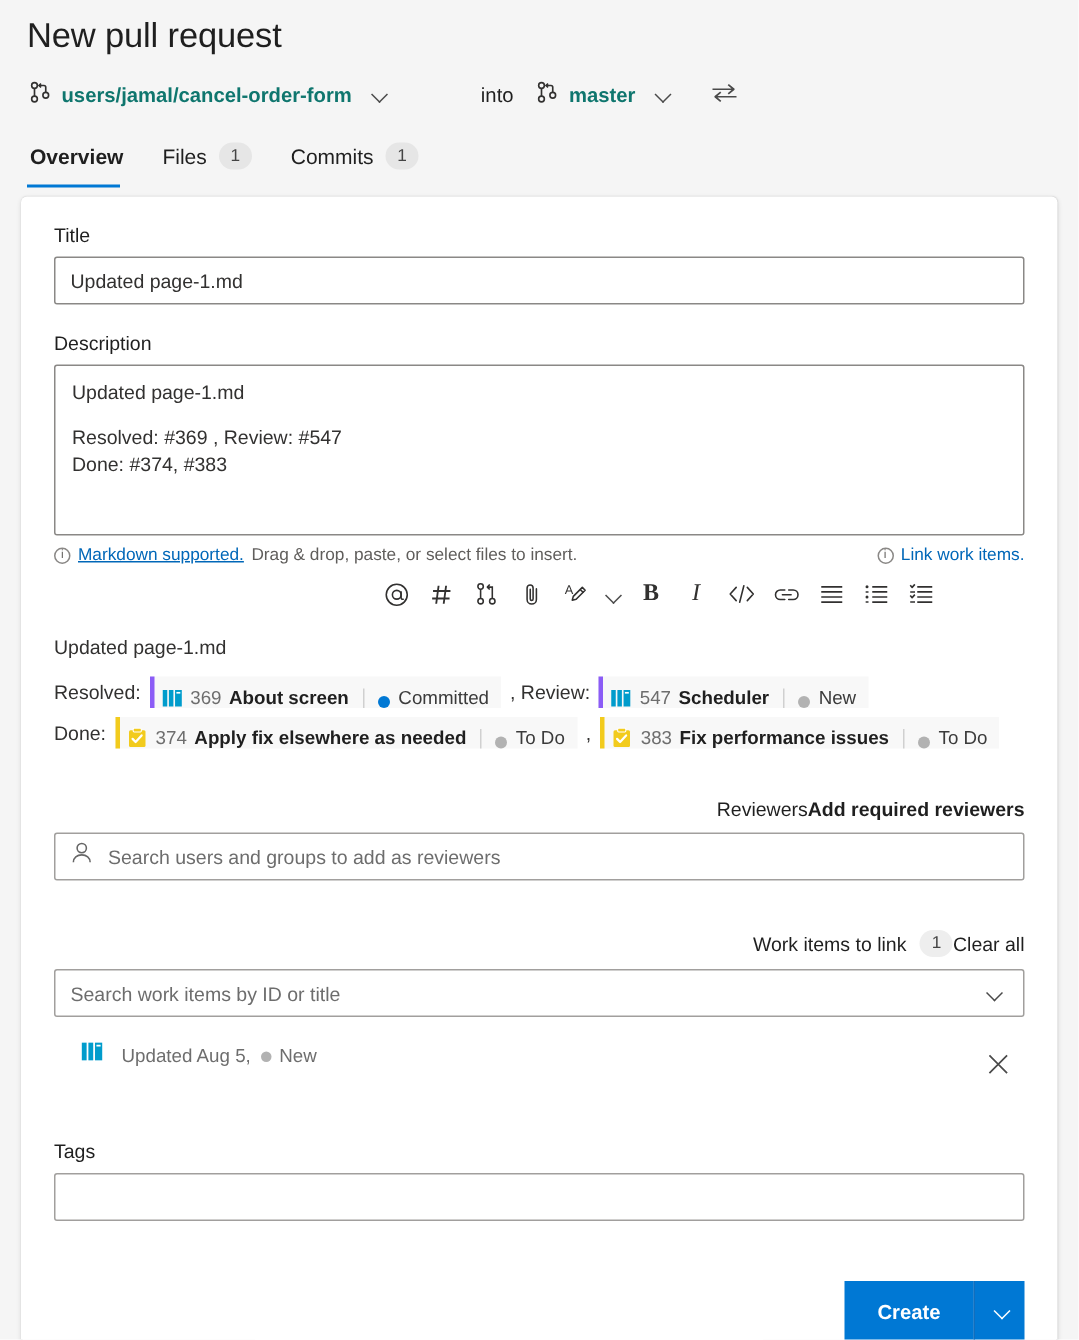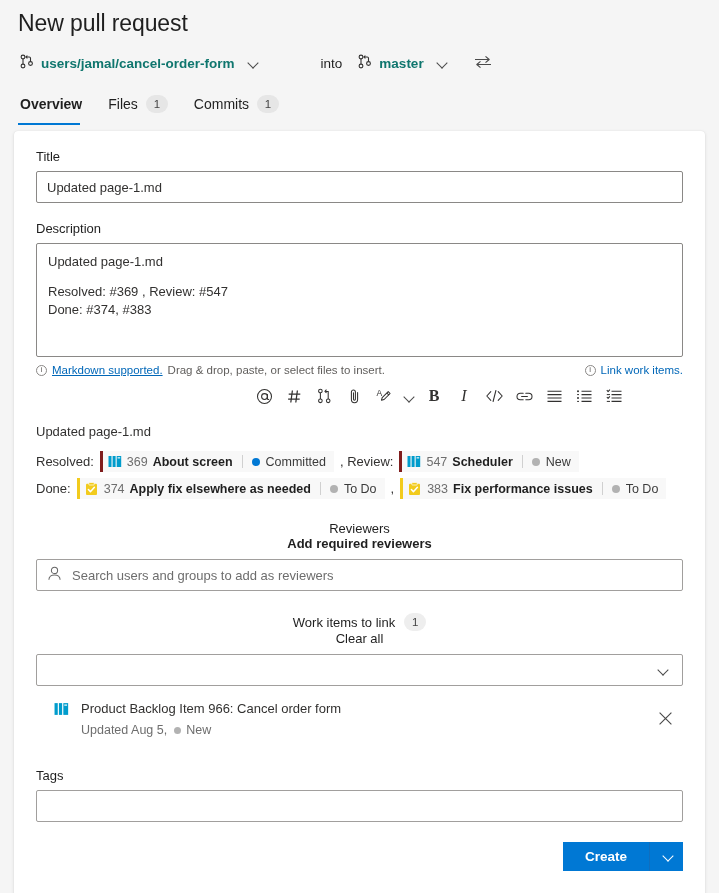--- a/index.html
+++ b/index.html
@@ -200,24 +200,24 @@
     font-size: 13px;
     color: #323130;
     margin-bottom: 6px;
     height: 21px;
   }
   .wi-prefix { margin-right: 6px; white-space: nowrap; }
   .wi-sep { margin: 0 6px; white-space: nowrap; }
 
   .chip {
     display: inline-flex;
-    align-items: center;
+    align-items: flex-end;
     background: #f8f8f8;
     height: 21px;
-    border-left: 3px solid #7f1d1d;
+    border-left: 3px solid #8b5cf6;
     padding: 0 8px 0 5px;
     white-space: nowrap;
   }
   .chip.task { border-left-color: #f2cb1d; }
   .chip-icon {
     width: 14px; height: 14px;
     margin-right: 5px;
     flex: 0 0 auto;
     display: inline-flex;
     align-items: center;
@@ -238,23 +238,22 @@
     flex: 0 0 auto;
   }
   .state-dot.committed { background: #0078d4; }
   .chip-state { color: #3b3b3b; font-size: 12.5px; }
 
   
   .sect-head {
     display: flex;
     justify-content: flex-end;
     align-items: center;
-    margin-top: 22px;
+    margin-top: 33px;
     margin-bottom: 8px;
-    flex-direction: column;
   }
   .sect-title { font-size: 13px; color: #1f1f1f; display: flex; align-items: center; gap: 9px; }
   .sect-count {
     background: #eeeeee;
     border-radius: 11px;
     font-size: 11.5px;
     color: #444;
     min-width: 22px;
     height: 18px;
     line-height: 18px;
@@ -316,21 +315,21 @@
     margin-top: 6px;
   }
 
   
   .tags-label { margin-top: 26px; }
   .actions {
     display: flex;
     justify-content: flex-end;
     margin-top: 20px;
   }
-  .split-btn { display: flex; height: 29px; }
+  .split-btn { display: flex; height: 40px; margin-top: 20px; }
   .split-main {
     background: #0078d4;
     color: #fff;
     font-size: 13.5px;
     font-weight: 600;
     padding: 0 22px;
     display: flex;
     align-items: center;
     cursor: pointer;
     border: none;
@@ -605,34 +604,34 @@
 
   
   <div class="sect-head">
     <span class="sect-title">
       <span>Work items to link</span>
       <span class="sect-count">1</span>
     </span>
     <span class="sect-action plain">Clear all</span>
   </div>
   <div class="search-box">
+    <span class="ph" style="margin-left:0;">Search work items by ID or title</span>
     <span class="chev right-chev"></span>
   </div>
 
   <div class="linked-item">
     <span class="li-icon">
       <svg width="15" height="14" viewBox="0 0 14 13">
         <rect x="0.5" y="1" width="3" height="11" fill="#009ccc"></rect>
         <rect x="4.6" y="1" width="3" height="11" fill="#009ccc"></rect>
         <rect x="8.7" y="1" width="4.5" height="11" fill="#009ccc"></rect>
         <rect x="9.6" y="2.3" width="2.6" height="1.1" fill="#ffffff"></rect>
       </svg>
     </span>
     <span class="li-text">
-      <div class="li-title">Product Backlog Item 966: Cancel order form</div>
       <div class="li-sub">
         <span>Updated Aug 5,</span>
         <span class="state-dot"></span>
         <span>New</span>
       </div>
     </span>
     <span class="li-close">
       <span>
         <svg width="15" height="15" viewBox="0 0 15 15">
           <path d="M1.6 1.6 13.4 13.4M13.4 1.6 1.6 13.4" stroke="#4a4a4a" stroke-width="1.15"></path>

